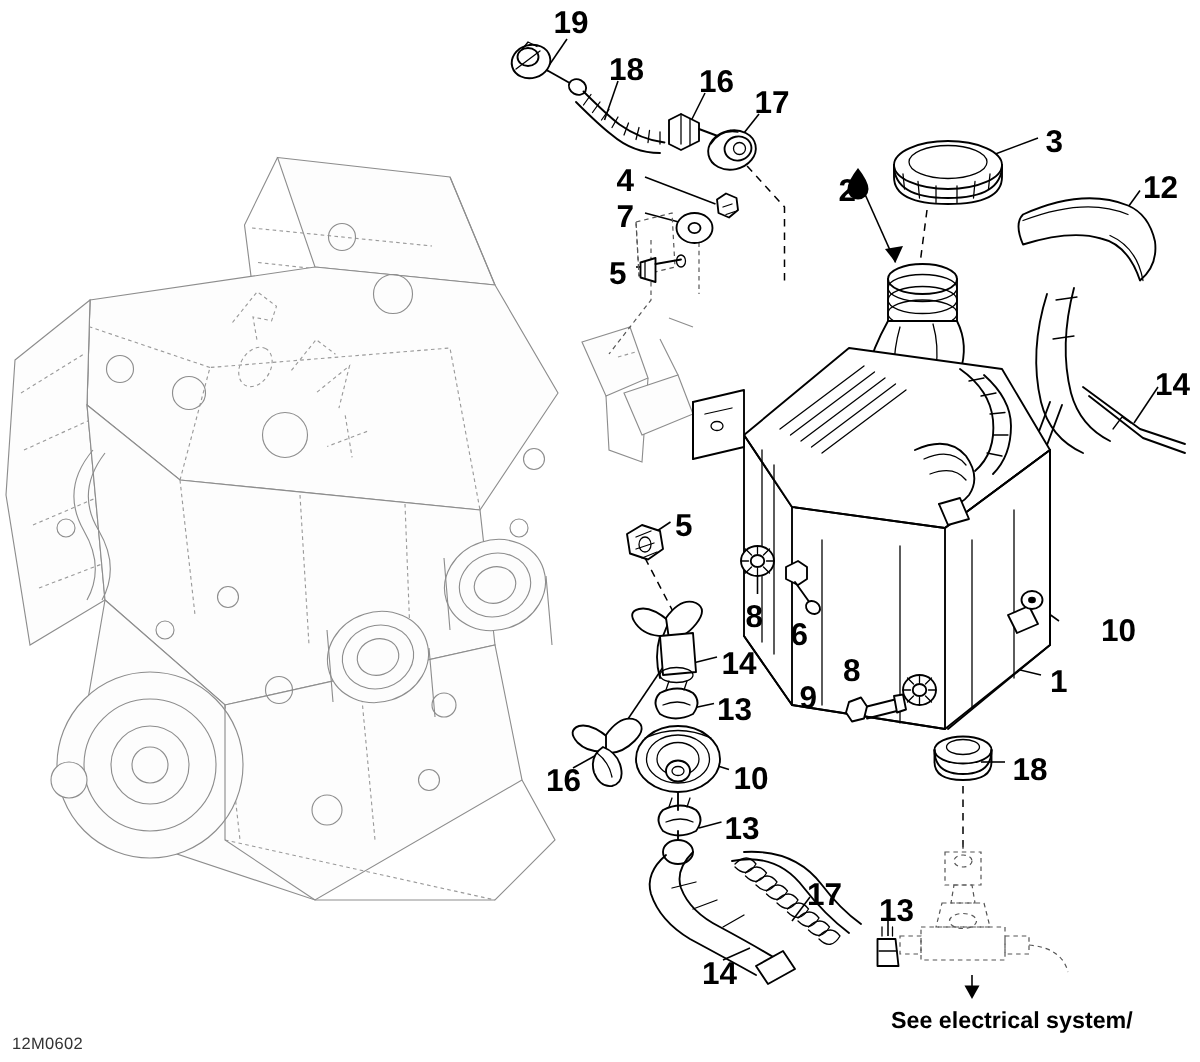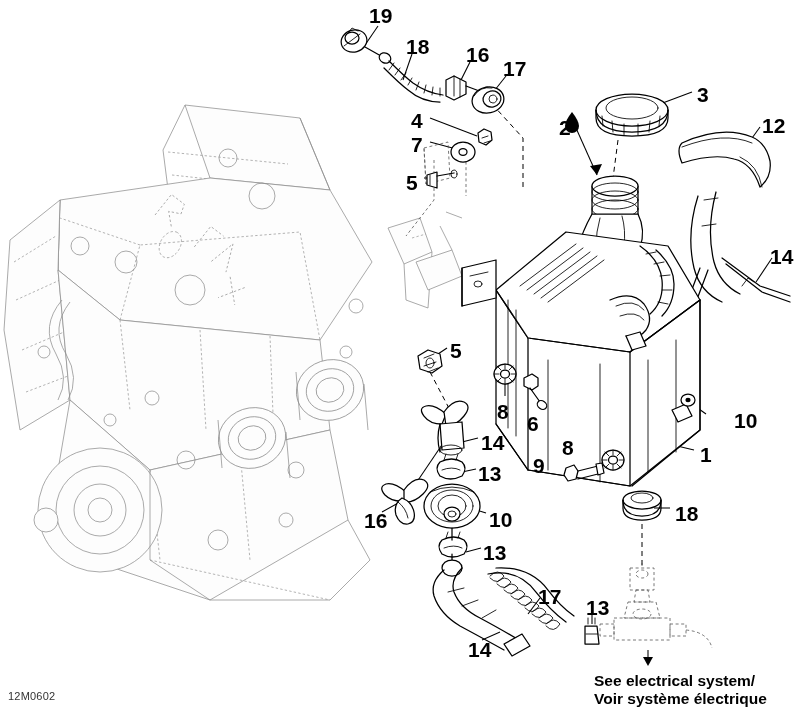--- a/index.html
+++ b/index.html
@@ -471,18 +471,17 @@
   <div class="callout" style="left:478px;top:463px;">13</div>
   <div class="callout" style="left:489px;top:509px;">10</div>
   <div class="callout" style="left:364px;top:510px;">16</div>
   <div class="callout" style="left:483px;top:542px;">13</div>
   <div class="callout" style="left:675px;top:503px;">18</div>
   <div class="callout" style="left:538px;top:586px;">17</div>
   <div class="callout" style="left:586px;top:597px;">13</div>
   <div class="callout" style="left:468px;top:639px;">14</div>
 </div>
 
-<div class="note" style="left:594px;top:672px;">
+<div class="note" style="left:594px;top:672px;text-align:right;">
   <div>See electrical system/</div>
-  <div>Voir système électrique</div>
 </div>
 
 <div class="corner" style="left:8px;top:690px;">12M0602</div>
 
 </body></html>

